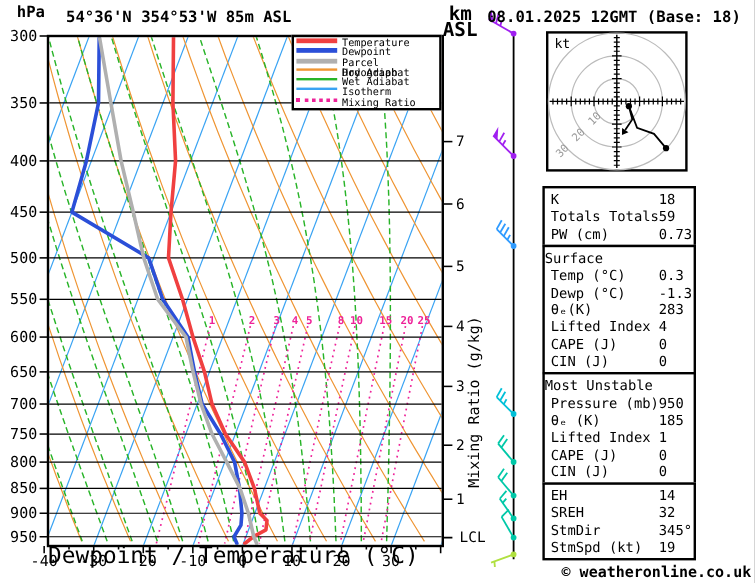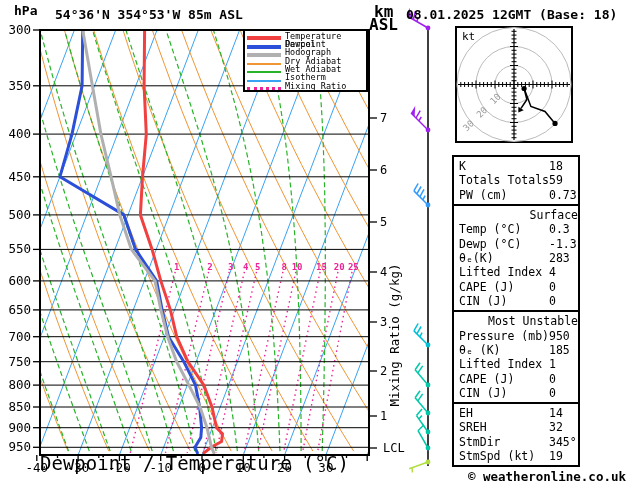--- a/index.html
+++ b/index.html
@@ -5,28 +5,28 @@
   html,body{margin:0;padding:0;background:#888;}
   .canvas{position:relative;width:629px;height:486px;background:#fff;overflow:hidden;
           font-family:"DejaVu Sans Mono",monospace;color:#000;}
   .abs{position:absolute;white-space:nowrap;}
   #skewt-svg{position:absolute;left:0;top:0;}
   .hdr{font-weight:bold;font-size:13px;}
   .small-hdr{font-weight:bold;font-size:16px;}
   
   .legend{position:absolute;left:243px;top:29px;width:125px;height:63px;border:2px solid #000;
           background:#fff;box-sizing:border-box;padding-top:1px;}
-  .legend-row{display:flex;align-items:flex-end;height:8.3px;padding-left:2px;}
+  .legend-row{display:flex;align-items:flex-start;height:8.3px;padding-left:2px;}
   .legend-row .sw{width:34px;height:3px;margin-right:4px;flex:0 0 auto;}
   .legend-row .lb{font-size:8.5px;line-height:8.5px;}
   
   .tables{position:absolute;left:452px;top:155px;width:128px;}
   .tbox{border:2px solid #000;background:#fff;box-sizing:border-box;margin-top:-2px;padding:2px 0;}
   .tbox:first-child{margin-top:0;}
-  .ttitle{text-align:right;font-size:11.5px;line-height:14.5px;}
+  .ttitle{text-align:left;font-size:11.5px;line-height:14.5px;}
   .trow{display:flex;padding:0 5px;font-size:11.5px;line-height:14.3px;}
   .trow .tl{width:90px;flex:0 0 auto;}
   .trow .tv{flex:1;}
   .xaxis-label{left:40px;top:452px;width:330px;text-align:left;font-size:19px;}
   .footer{right:3px;top:469px;font-weight:bold;font-size:12.5px;margin-left:40px;}
 </style>
 </head>
 <body>
 
 <div class="canvas">

